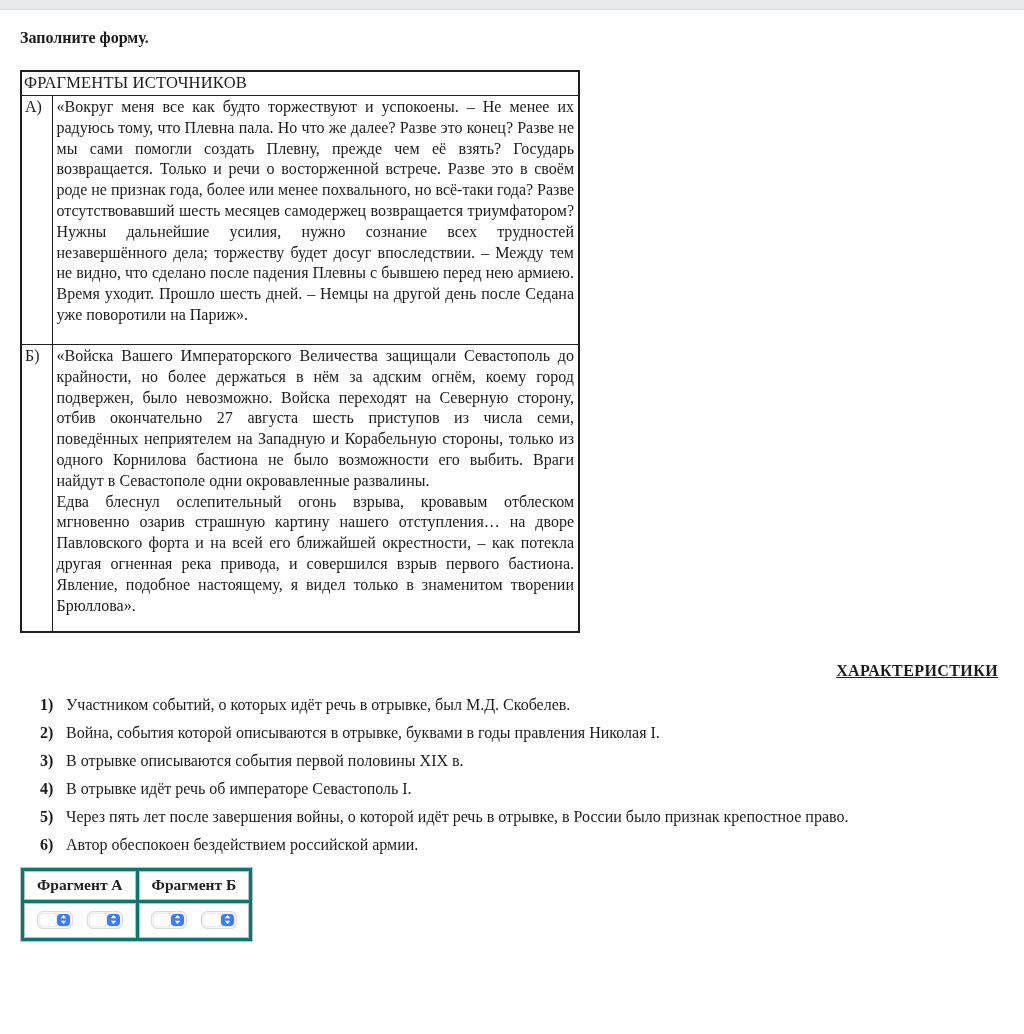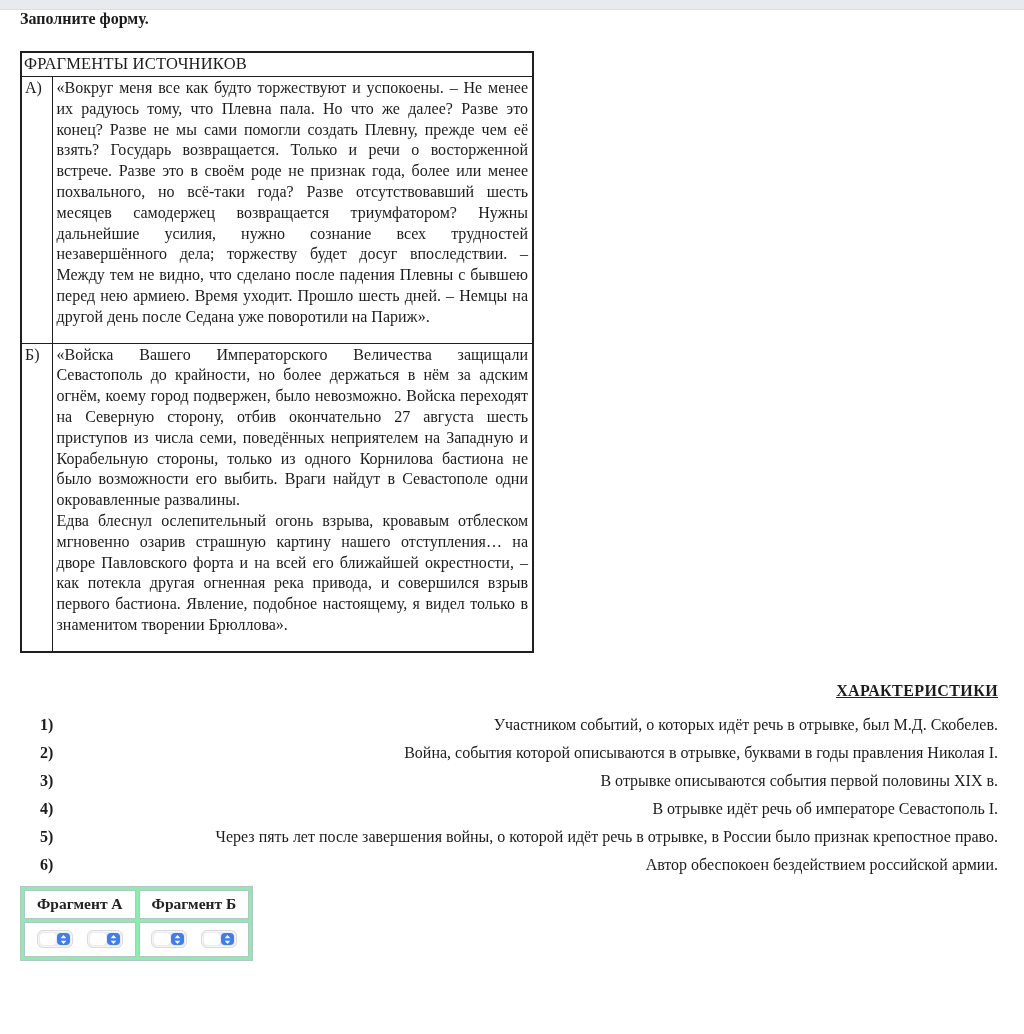--- a/index.html
+++ b/index.html
@@ -12,34 +12,35 @@
   }
   .top-bar {
     width: 100%; height: 10px;
     background: #e8eaed;
     border-bottom: 1px solid #dcdee1;
   }
   .content {
     padding: 0 26px 0 20px;
   }
   .page-title {
+    margin-top: 19px;
     font-size: 16px;
     font-weight: bold;
   }
   .instruction {
     margin-top: 19px;
     font-size: 16px;
     line-height: 22px;
     text-align: justify;
   }
   
   table.sources {
     margin-top: 23px;
     border-collapse: collapse;
-    width: 514px;
+    width: 560px;
     border: 2px solid #1f1f1f;
   }
   table.sources th, table.sources td {
     border: 1px solid #1f1f1f;
     vertical-align: top;
     font-weight: normal;
   }
   table.sources th {
     text-align: left;
     font-size: 16.5px;
@@ -77,33 +78,33 @@
     font-size: 16px;
     line-height: 19.5px;
   }
   .char-num {
     font-weight: bold;
     width: 26px;
     flex: 0 0 26px;
     margin-left: 20px;
     text-align: left;
   }
-  .char-text { flex: 1; text-align: right; }
+  .char-text { flex: 1; }
   .answer-note {
     margin-top: 6px;
     margin-left: -2px;
     font-size: 15px;
   }
   
   table.answers {
     margin-top: 12px;
     border-collapse: separate;
     border-spacing: 3px;
     border: 1px solid #b3c6c3;
-    background: #86efac;
+    background: #0f766e;
   }
   table.answers th, table.answers td {
     border: 1px solid #b3c6c3;
     background: #ffffff;
   }
   table.answers th {
     font-size: 15.5px;
     font-weight: bold;
     color: #222222;
     padding: 4px 12px 5px 12px;

